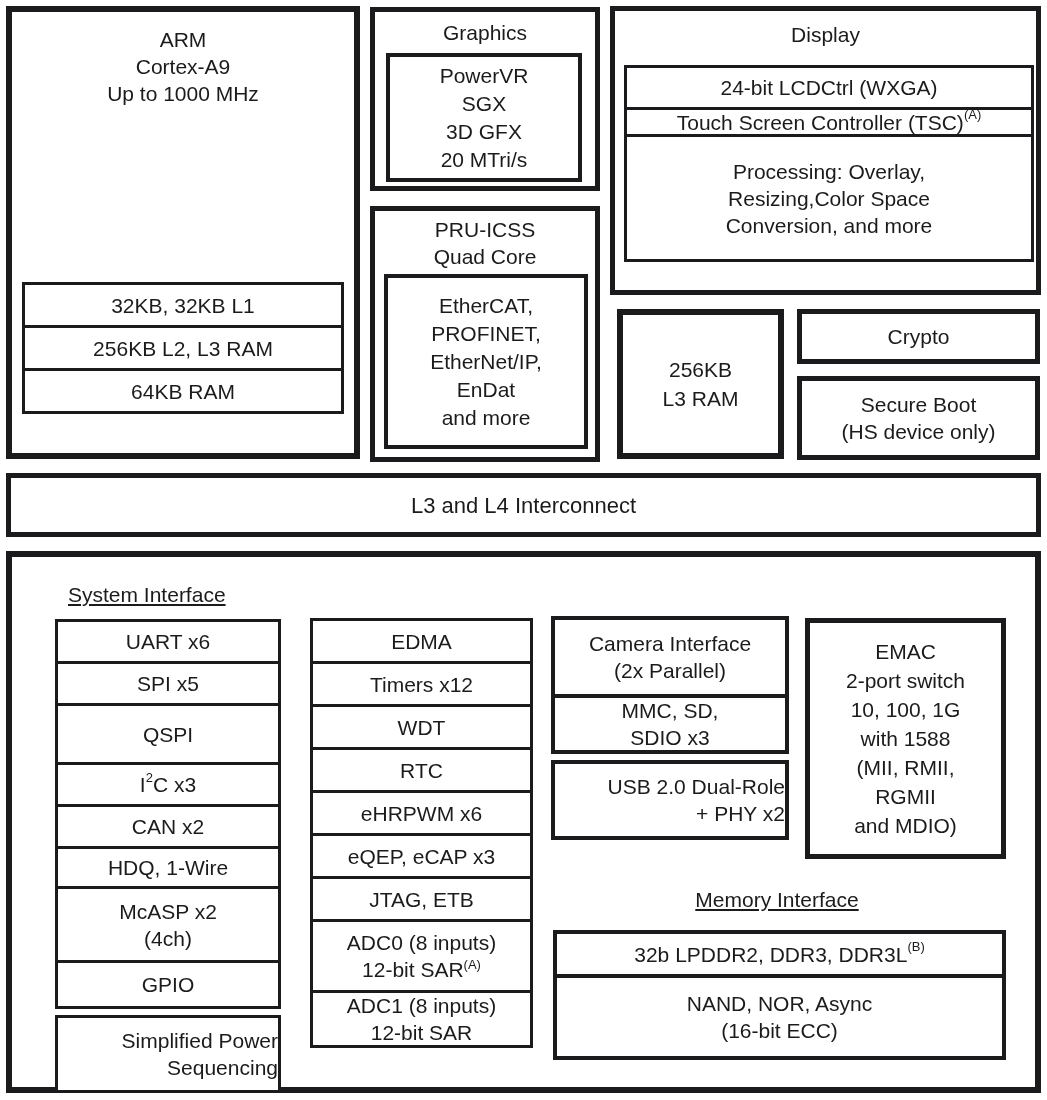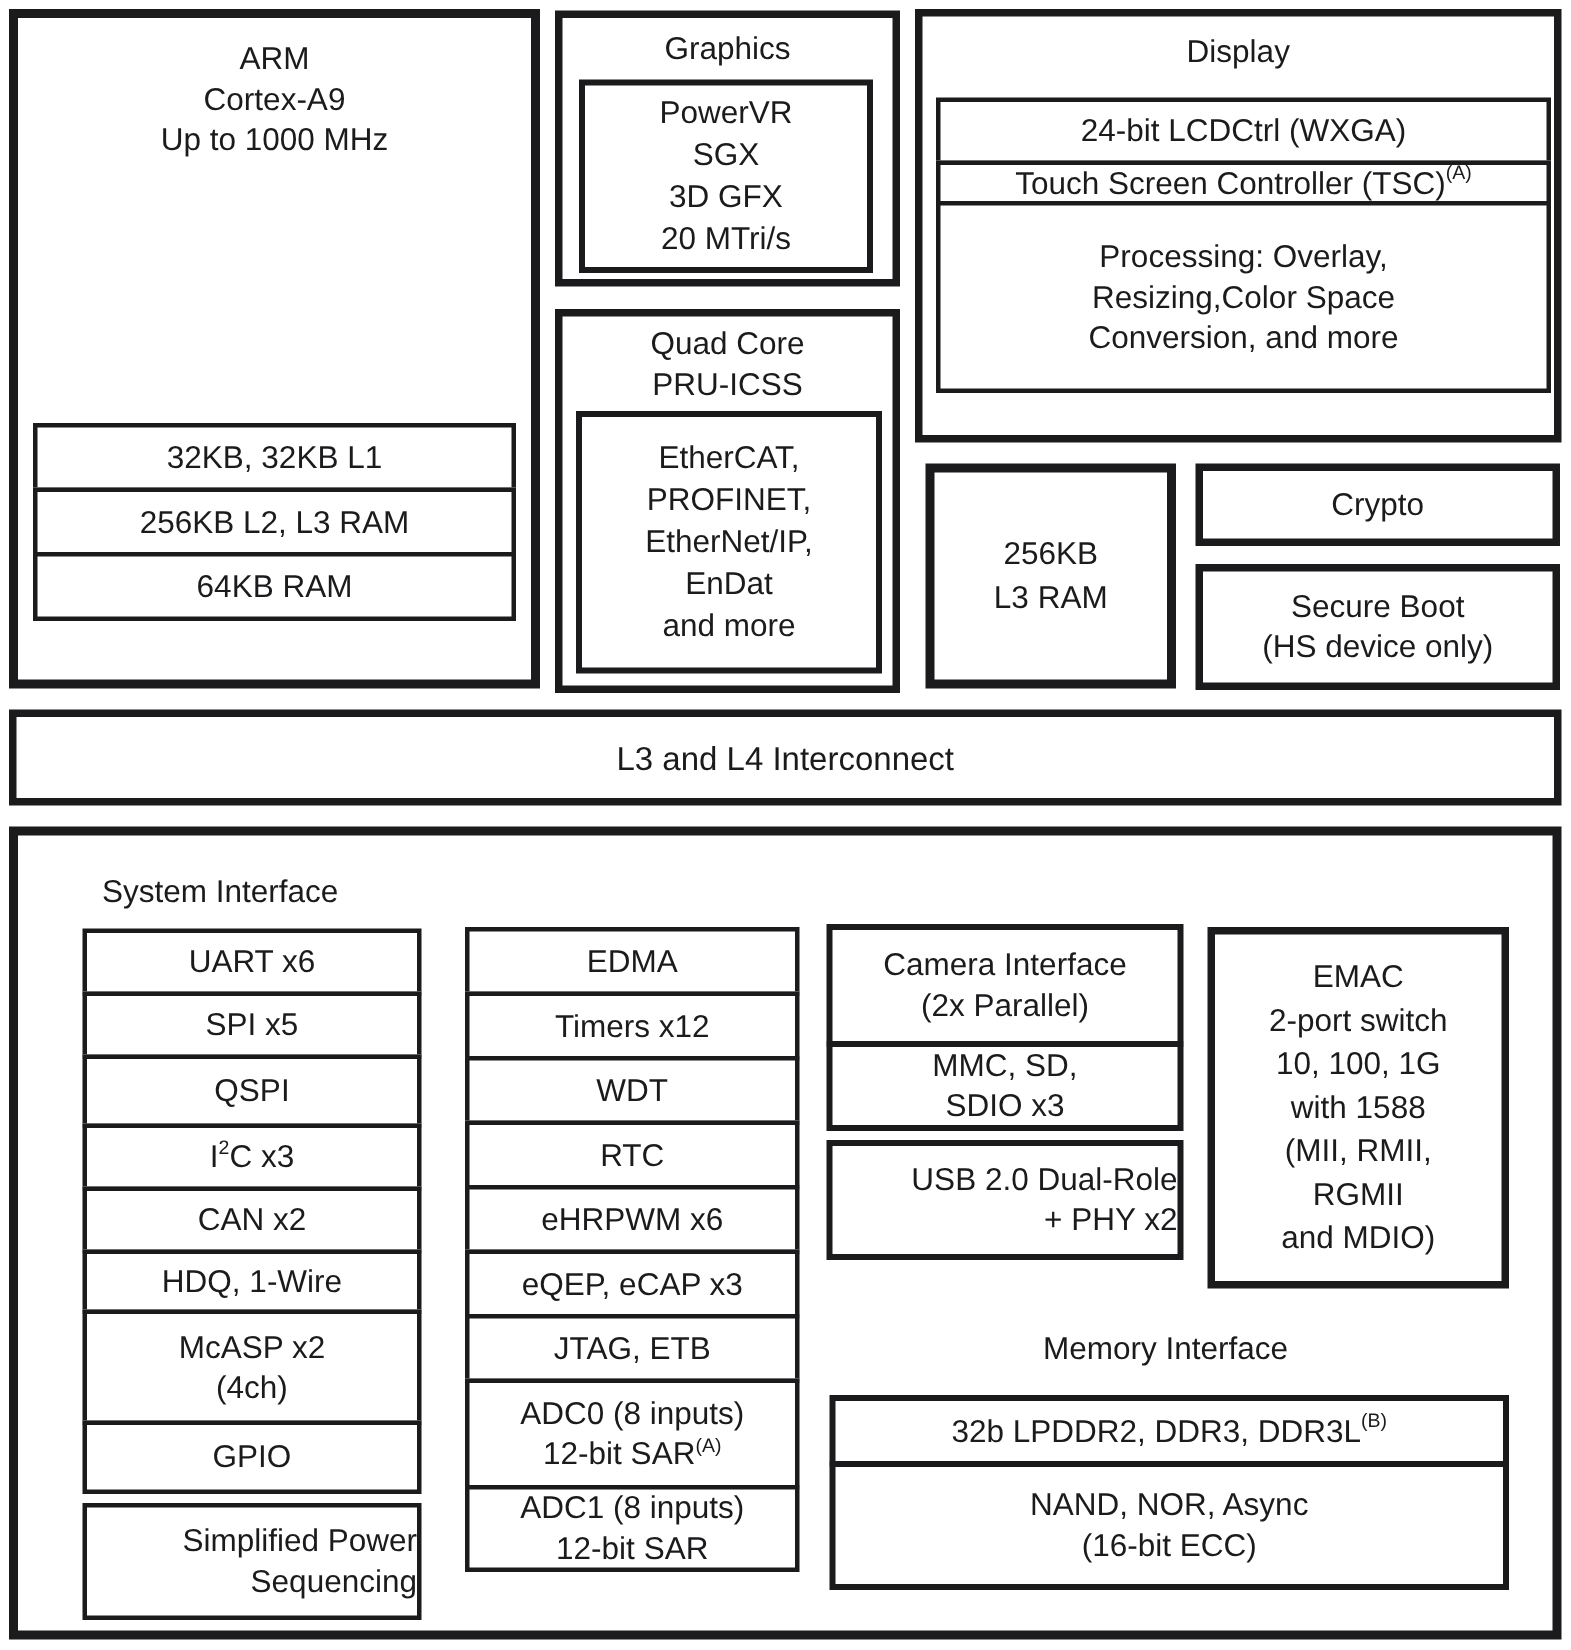--- a/index.html
+++ b/index.html
@@ -17,21 +17,21 @@
   .r{box-sizing:border-box; border:3px solid var(--ink); background:#fff; margin-top:-3px;
      display:flex; flex-direction:column; align-items:center; justify-content:center; text-align:center;}
   .stack .r:first-child{margin-top:0;}
   .r4{border-width:4px; margin-top:-4px;}
   .stack .r4:first-child{margin-top:0;}
   .gap6{margin-top:6px !important;align-items:flex-end;}
   .sup{font-size:13px; line-height:13px; position:relative; top:-8px;}
   .sup2{font-size:13px; line-height:13px; position:relative; top:-7px;}
   .line{display:block;}
   .ic-text{font-size:22px;}
-  .lbl{position:absolute; white-space:nowrap;}
+  .lbl{position:absolute; white-space:nowrap;text-decoration:underline;}
 </style>
 </head>
 <body>
 
 <div class="stage">
 
   <div class="blk bw6" style="left:6px;top:6px;width:354px;height:453px;">
     <div class="title" style="top:14px;">
       <span class="line">ARM</span>
       <span class="line">Cortex-A9</span>
@@ -49,22 +49,22 @@
     <div class="blk bw4 ctr" style="left:11px;top:41px;width:196px;height:129px;">
       <span class="line" style="line-height:28px;">PowerVR</span>
       <span class="line" style="line-height:28px;">SGX</span>
       <span class="line" style="line-height:28px;">3D GFX</span>
       <span class="line" style="line-height:28px;">20 MTri/s</span>
     </div>
   </div>
 
   <div class="blk" style="left:370px;top:206px;width:230px;height:256px;">
     <div class="title" style="top:5px;">
+      <span class="line">PRU-ICSS</span>
       <span class="line">Quad Core</span>
-      <span class="line">PRU-ICSS</span>
     </div>
     <div class="blk bw4 ctr" style="left:9px;top:63px;width:204px;height:175px;">
       <span class="line" style="line-height:28px;">EtherCAT,</span>
       <span class="line" style="line-height:28px;">PROFINET,</span>
       <span class="line" style="line-height:28px;">EtherNet/IP,</span>
       <span class="line" style="line-height:28px;">EnDat</span>
       <span class="line" style="line-height:28px;">and more</span>
     </div>
   </div>
 
@@ -98,21 +98,21 @@
 
   <div class="blk ctr ic-text" style="left:6px;top:473px;width:1035px;height:64px;">L3 and L4 Interconnect</div>
 
   <div class="blk bw6" style="left:6px;top:551px;width:1035px;height:542px;">
 
     <span class="lbl" style="left:56px;top:24px;">System Interface</span>
 
     <div class="stack" style="left:43px;top:62px;width:226px;">
       <div class="r" style="height:45px;">UART x6</div>
       <div class="r" style="height:45px;">SPI x5</div>
-      <div class="r" style="height:49px;">QSPI</div>
+      <div class="r" style="height:62px;">QSPI</div>
       <div class="r" style="height:45px;flex-direction:row;">
         <span>I</span>
           <span class="sup2">2</span>
           <span>C x3</span>
       </div>
       <div class="r" style="height:45px;">CAN x2</div>
       <div class="r" style="height:43px;">HDQ, 1-Wire</div>
       <div class="r" style="height:77px;">
         <span class="line">McASP x2</span>
         <span class="line">(4ch)</span>

